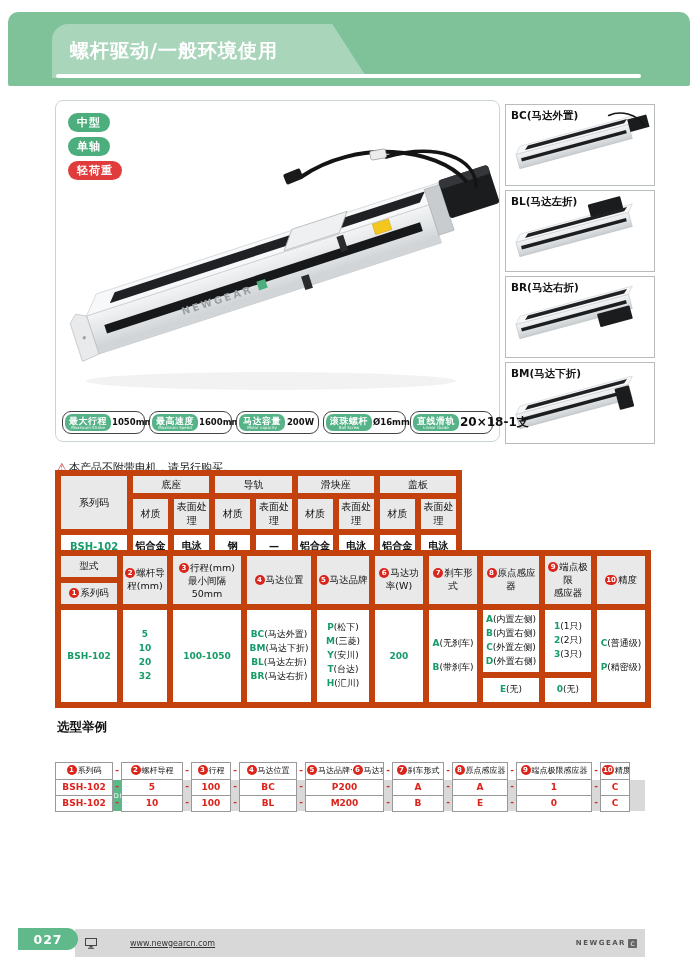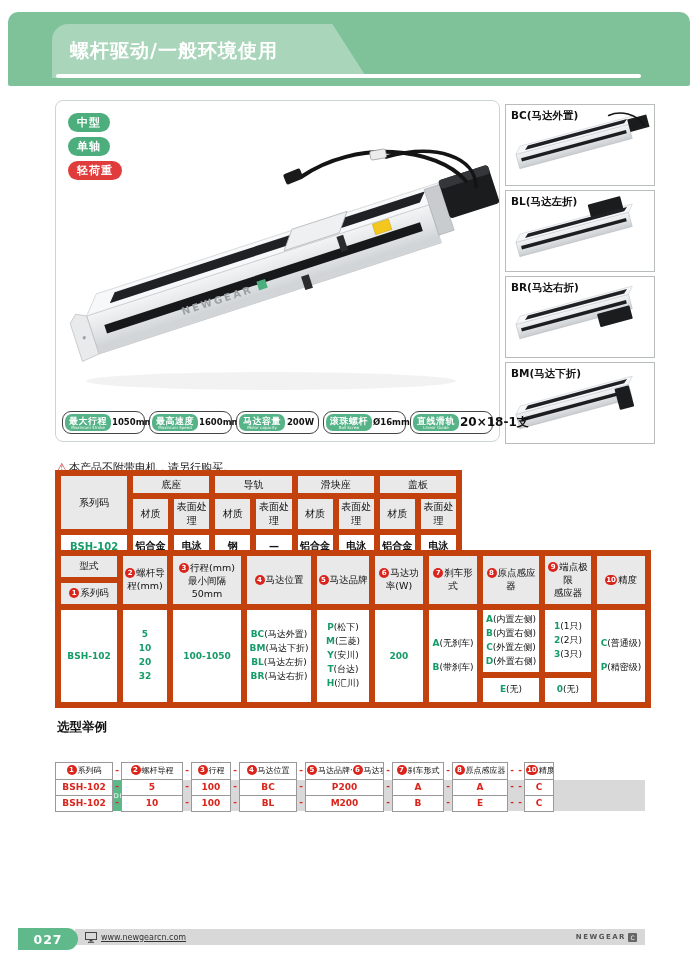--- a/index.html
+++ b/index.html
@@ -65,21 +65,21 @@
   .scol{border:1px solid #999;display:flex;flex-direction:column;box-sizing:border-box;background:#fff;}
   .scol .sh{height:16px;line-height:16px;font-size:8px;white-space:nowrap;overflow:hidden;text-align:center;border-bottom:1px solid #999;padding:0 1px;}
   .scol .sv{height:15px;line-height:15px;font-size:9px;color:#d9251c;font-weight:bold;text-align:center;}
   .scol .sv + .sv{border-top:1px solid #999;}
   .ssep{width:8px;display:flex;flex-direction:column;color:#d9251c;font-size:9px;font-weight:bold;text-align:center;}
   .ssep span{height:16px;line-height:16px;}
   .sw1{width:58px}.sw2{width:62px}.sw3{width:40px}.sw4{width:58px}.sw5{width:79px}
   .sw6{width:52px}.sw7{width:56px}.sw8{width:76px}.sw9{width:30px}
 
   
-  .footer-bar{position:absolute;left:75px;top:929px;width:570px;height:16px;background:#d8d8d8;display:flex;align-items:center;}
+  .footer-bar{position:absolute;left:75px;top:929px;width:570px;height:28px;background:#d8d8d8;display:flex;align-items:center;gap:29px;}
   .page-badge{position:absolute;left:18px;top:928px;width:60px;height:22px;background:#5fb98a;border-radius:0 12px 12px 0;
     color:#fff;font-weight:bold;font-size:12.5px;display:flex;align-items:center;justify-content:center;letter-spacing:1px;}
   .url{font-size:8px;color:#333;text-decoration:underline;margin-left:4px;cursor:pointer;}
   .brandlogo{margin-left:auto;margin-right:8px;display:flex;align-items:center;gap:2px;}
   .brandlogo .nm{font-size:7px;font-weight:bold;letter-spacing:1.5px;color:#555;}
   .brandlogo .mk{width:9px;height:9px;background:#666;color:#fff;font-size:6px;line-height:9px;text-align:center;border-radius:1px;}
 </style>
 </head>
 <body>
 
@@ -417,20 +417,25 @@
   <div class="scol sw7">
     <div class="sh"><span class="cnum">8</span><span>原点感应器</span></div>
     <div class="sv">A</div>
       <div class="sv">E</div>
   </div>
   <div class="ssep">
       <span>-</span>
       <span>-</span>
       <span>-</span>
     </div>
+  <div class="scol sw8">
+    <div class="sh"><span class="cnum">9</span><span>端点极限感应器</span></div>
+    <div class="sv">1</div>
+      <div class="sv">0</div>
+  </div>
   <div class="ssep">
       <span>-</span>
       <span>-</span>
       <span>-</span>
     </div>
   <div class="scol sw9">
     <div class="sh"><span class="cnum">10</span><span>精度</span></div>
     <div class="sv">C</div>
       <div class="sv">C</div>
   </div>

